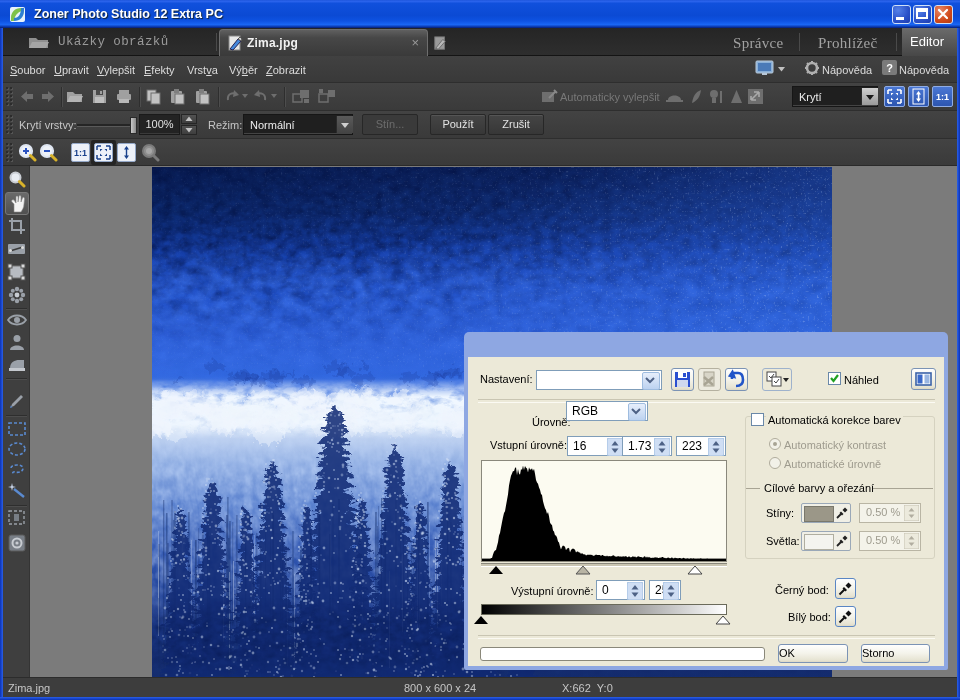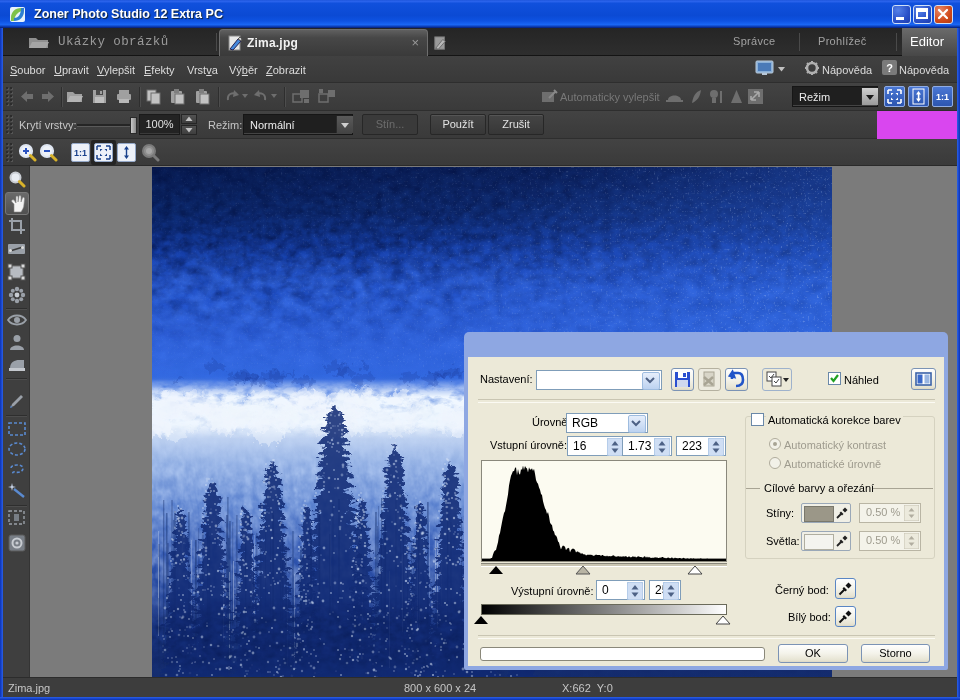--- a/index.html
+++ b/index.html
@@ -1,41 +1,41 @@
 <!DOCTYPE html>
 <html><head><meta charset="utf-8">
 <style>
 html,body{margin:0;padding:0;}
 svg{display:block;}
 body{width:960px;height:700px;overflow:hidden;font-family:"Liberation Sans",sans-serif;}
-#win{position:absolute;left:0;top:0;width:960px;height:700px;background:#d946ef;}
+#win{position:absolute;left:0;top:0;width:960px;height:700px;background:#f0abfc;}
 .abs{position:absolute;}
 
 #titlebar{position:absolute;left:0;top:0;width:960px;height:28px;
  background:linear-gradient(#1952d8 0%,#2e66ee 4%,#1050dc 12%,#0b4ad4 55%,#0e52e2 75%,#1a66f4 88%,#0c3bb0 95%,#051d74 100%);}
 #titletext{position:absolute;left:34px;top:7px;font-size:12.5px;font-weight:bold;color:#fff;text-shadow:1px 1px 1px #123;}
 .capbtn{position:absolute;top:5px;width:19px;height:19px;border-radius:3px;border:1px solid #cfe0f8;box-sizing:border-box;}
 #btnmin,#btnmax{background:radial-gradient(circle at 30% 25%,#5581e8,#2a50c8 60%,#1c3cb0);}
 #btnclose{background:radial-gradient(circle at 30% 25%,#e88768,#d04819 60%,#b03a12);}
 
 #tabbar{position:absolute;left:3px;top:28px;width:954px;height:28px;background:linear-gradient(#252525,#2e2e2e);border-bottom:1px solid #141414;box-sizing:border-box;}
 #tab1text{position:absolute;left:55px;top:7px;font-size:12.5px;letter-spacing:.4px;color:#9a9a9a;font-family:Liberation Mono, monospace;}
 #tabactive{position:absolute;left:216px;top:1px;width:209px;height:27px;background:linear-gradient(#606060,#474747 30%,#3a3a3a);border:1px solid #6e6e6e;border-bottom:none;border-radius:4px 4px 0 0;box-sizing:border-box;}
 #tabactive .txt{position:absolute;left:27px;top:6px;font-size:12px;font-weight:bold;letter-spacing:.2px;color:#f2f2f2;}
 #tabactive .x{position:absolute;right:8px;top:5px;font-size:13px;color:#9a9a9a;}
 #edtile{position:absolute;right:0px;top:0px;width:55px;height:28px;background:linear-gradient(#6b6b6b,#474747);}
 #edtile span{position:absolute;left:8px;top:6px;font-size:13px;font-weight:normal;color:#fff;}
-.tabtxt{position:absolute;top:7px;font-size:11px;letter-spacing:.3px;color:#a2a2a2;}
+.tabtxt{position:absolute;top:7px;font-size:15px;letter-spacing:.3px;color:#a2a2a2;font-family:Liberation Serif, serif;}
 .tabsep{position:absolute;top:5px;width:1px;height:18px;background:#4a4a4a;}
 
 #menubar{position:absolute;left:3px;top:56px;width:954px;height:27px;background:linear-gradient(#414141,#393939);border-bottom:1px solid #2e2e2e;box-sizing:border-box;}
 .mi{position:absolute;top:8px;font-size:11px;color:#dcdcdc;}
 
 #tb1{position:absolute;left:3px;top:83px;width:954px;height:28px;background:linear-gradient(#434343,#3a3a3a);border-bottom:1px solid #2e2e2e;box-sizing:border-box;}
-#tb2{position:absolute;left:3px;top:111px;width:874px;height:28px;background:linear-gradient(#434343,#3a3a3a);border-bottom:1px solid #2e2e2e;box-sizing:border-box;}
+#tb2{position:absolute;left:3px;top:111px;width:954px;height:28px;background:linear-gradient(#434343,#3a3a3a);border-bottom:1px solid #2e2e2e;box-sizing:border-box;}
 #tb3{position:absolute;left:3px;top:139px;width:954px;height:27px;background:linear-gradient(#434343,#3a3a3a);border-bottom:1px solid #2a2a2a;box-sizing:border-box;}
 .grip{position:absolute;left:2px;top:3px;bottom:3px;width:8px;
  background-image:radial-gradient(circle at 2px 2px,#2c2c2c 1px,transparent 1.2px),radial-gradient(circle at 2px 2px,#555 1px,transparent 1.2px);
  background-size:4px 4px;background-position:0 0,1px 1px;}
 .tsep{position:absolute;top:4px;width:1px;height:20px;background:#2e2e2e;border-right:1px solid #4d4d4d;}
 .glabel{font-size:11px;color:#c6c6c6;position:absolute;}
 .gray{color:#787878;}
 
 .dbtn{position:absolute;top:3px;height:21px;background:linear-gradient(#454545,#373737);border:1px solid #272727;box-shadow:inset 0 1px 0 #555;border-radius:2px;box-sizing:border-box;text-align:center;font-size:11px;color:#e2e2e2;line-height:19px;}
 .dbtn.dis{color:#6c6c6c;box-shadow:none;background:#3a3a3a;}
@@ -55,21 +55,21 @@
 #dlgtitle{position:absolute;left:0;top:0;width:484px;height:25px;border-radius:5px 5px 0 0;
  background:linear-gradient(#b6c7f0 0%,#9db4ea 30%,#809be2 70%,#8aa3e6 90%,#7690da 100%);}
 #dlgtitle .t{position:absolute;left:24px;top:5px;font-size:13px;font-weight:bold;color:#fff;text-shadow:1px 1px 1px #5a6fae;}
 #dlgclose{position:absolute;left:458px;top:5px;width:19px;height:18px;border-radius:3px;border:1px solid #e8d8e8;box-sizing:border-box;background:radial-gradient(circle at 35% 30%,#d49090,#b65c5c 65%,#a44f4f);color:#fff;font-size:12px;font-weight:bold;text-align:center;line-height:15px;}
 #dlgbody{position:absolute;left:4px;top:25px;width:476px;height:309px;background:#ece9d8;}
 .lbl{position:absolute;font-size:11px;color:#000;white-space:nowrap;}
 .glbl{position:absolute;font-size:11px;color:#9e9b8e;white-space:nowrap;}
 .field{position:absolute;background:#fff;border:1px solid #7f9db9;box-sizing:border-box;}
 .hsep{position:absolute;height:2px;border-top:1px solid #c9c5b2;border-bottom:1px solid #fbfaf3;}
 .spw{position:absolute;right:1px;top:1px;}
-.xpbtn{position:absolute;background:linear-gradient(#fefefe,#f4f3ea 50%,#e6e3d2 90%,#dcd8c4);border:1px solid #7b93b5;border-radius:3px;box-sizing:border-box;text-align:center;font-size:11px;color:#000;}
+.xpbtn{position:absolute;background:linear-gradient(#fefefe,#f4f3ea 50%,#e6e3d2 90%,#dcd8c4);border:1px solid #7b93b5;border-radius:3px;box-sizing:border-box;font-size:11px;color:#000;}
 </style></head>
 <body>
 <div id="win">
   <div id="titlebar">
     <svg class="abs" style="left:9px;top:6px" width="17" height="17" viewBox="0 0 17 17">
       <rect x="1" y="1" width="15" height="15" rx="2" fill="#e8f2fa"></rect>
       <path d="M2 12 C2 6 6 2 12 2 L15 2 L15 5 C10 5 6 8 5 15 L2 15 Z" fill="#7ec24a"></path>
       <path d="M15 5 C15 11 11 15 5 15 L5 12 C9 12 12 9 12 2 L15 2 Z" fill="#2e7fd0"></path>
     </svg>
     <div id="titletext">Zoner Photo Studio 12 Extra PC</div>
@@ -232,21 +232,21 @@
         <rect x="12" y="3" width="2" height="12" fill="#6e6e6e"></rect>
       </svg>
       <svg class="abs" style="left:726px;top:5px" width="15" height="17" viewBox="0 0 15 17">
         <path d="M7.5 2 L13 15 L2 15 Z" fill="#6e6e6e"></path>
       </svg>
       <svg class="abs" style="left:744px;top:5px" width="17" height="17" viewBox="0 0 17 17">
         <rect x="1" y="1" width="15" height="15" fill="#6e6e6e"></rect>
         <path d="M4 12 L12 4 M12 4 L12 9 M12 4 L7 4 M4 12 L4 8 M4 12 L9 12" stroke="#aaa" stroke-width="1.6" fill="none"></path>
       </svg>
       <div class="abs" style="left:789px;top:3px;width:86px;height:21px;background:#1f1f1f;border:1px solid #161616;box-shadow:inset 0 -1px 0 #444;box-sizing:border-box">
-        <div class="abs" style="left:6px;top:4px;font-size:11px;color:#ececec">Režim</div>
+        <div class="abs" style="left:6px;top:4px;font-size:11px;color:#ececec">Krytí</div>
         <div class="abs" style="left:68px;top:1px;width:16px;height:17px;background:linear-gradient(#d0d0d0,#9a9a9a);border-left:1px solid #2a2a2a">
           <svg width="16" height="17">
             <path d="M4 7 L12 7 L8 12 Z" fill="#1a1a1a"></path>
           </svg>
         </div>
       </div>
       <div class="abs" style="left:881px;top:3px;width:21px;height:21px;background:linear-gradient(#4a77d4,#2c55b0);border:1px solid #8face4;border-radius:2px;box-sizing:border-box">
         <svg width="19" height="19">
           <path d="M3 3 L7 3 M3 3 L3 7 M16 3 L12 3 M16 3 L16 7 M3 16 L3 12 M3 16 L7 16 M16 16 L16 12 M16 16 L12 16" stroke="#fff" stroke-width="1.6"></path>
           <path d="M6 6 L8.5 6 L6 8.5 Z M13 6 L13 8.5 L10.5 6 Z M6 13 L6 10.5 L8.5 13 Z M13 13 L10.5 13 L13 10.5 Z" fill="#fff"></path>
@@ -2200,21 +2200,21 @@
       <div class="xpbtn" style="left:443px;top:11px;width:25px;height:22px">
           <svg width="23" height="20" viewBox="0 0 23 20">
             <rect x="4" y="4" width="15" height="12" fill="#fff" stroke="#3a62a8" stroke-width="1.6"></rect>
             <rect x="5.5" y="5.5" width="5" height="9" fill="#3a68c8"></rect>
             <rect x="12.5" y="5.5" width="5" height="9" fill="#9ab6e2"></rect>
           </svg>
         </div>
       <div class="hsep" style="left:10px;top:42px;width:457px"></div>
 
       <div class="lbl" style="left:64px;top:59px">Úrovně:</div>
-      <div class="field" style="left:98px;top:56px;width:82px;height:20px">
+      <div class="field" style="left:98px;top:44px;width:82px;height:20px">
         <div class="abs" style="left:5px;top:2px;font-size:12px;color:#000">RGB</div>
         <div class="abs" style="right:1px;top:1px;width:16px;height:16px;background:linear-gradient(#e6eefb,#bcd2f0);border:1px solid #9ebcdf;border-radius:2px">
             <svg width="14" height="14">
               <path d="M3 5 L7 9 L11 5" fill="none" stroke="#4d6185" stroke-width="2"></path>
             </svg>
           </div>
       </div>
 
       <div class="lbl" style="left:22px;top:82px">Vstupní úrovně:</div>
       <div class="field spin" style="left:99px;top:79px;width:58px;height:20px">

